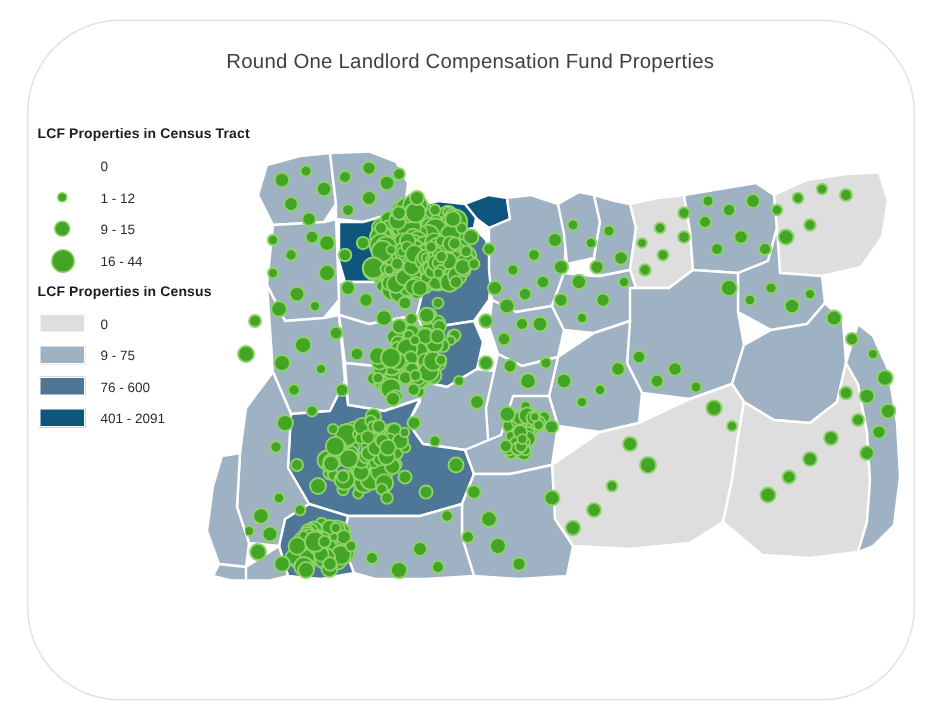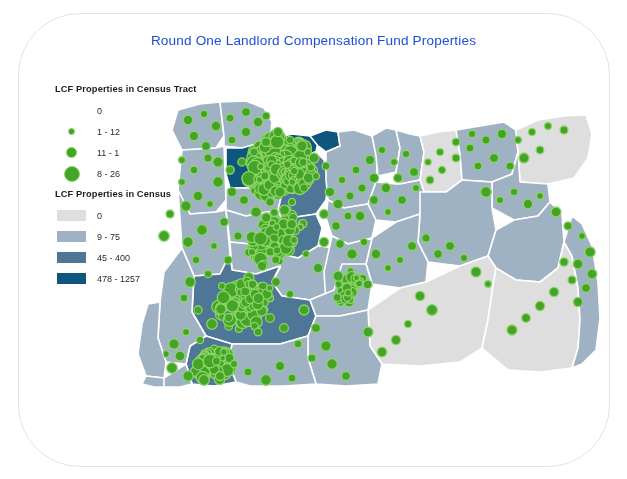--- a/index.html
+++ b/index.html
@@ -29,29 +29,28 @@
     box-sizing: border-box;
   }
   #map-title {
     position: absolute;
     left: 0;
     top: 33px;
     width: 627px;
     text-align: center;
     font-size: 13.6px;
     font-weight: normal;
-    color: #1d4ed8;
+    color: #404040;
     letter-spacing: .15px;
     white-space: nowrap;
   }
   
   .legend {
     position: absolute;
     z-index: 40;
-    margin-left: 30px;
   }
   #legend-tract { left: 25px; top: 84px; }
   #legend-county { left: 25px; top: 189px; }
   .legend-title {
     font-size: 9.3px;
     font-weight: bold;
     color: #1c1c1c;
     margin-bottom: 6px;
     white-space: nowrap;
     letter-spacing: .1px;
@@ -122,27 +121,27 @@
     <div class="legend-row">
       <span class="sym-cell">
           <i class="dot dot-1"></i>
         </span>
       <span class="legend-label">1 - 12</span>
     </div>
     <div class="legend-row">
       <span class="sym-cell">
           <i class="dot dot-2"></i>
         </span>
-      <span class="legend-label">11 - 1</span>
+      <span class="legend-label">9 - 15</span>
     </div>
     <div class="legend-row">
       <span class="sym-cell">
           <i class="dot dot-3"></i>
         </span>
-      <span class="legend-label">8 - 26</span>
+      <span class="legend-label">16 - 44</span>
     </div>
   </div>
 
   <div class="legend" id="legend-county">
     <div class="legend-title">LCF Properties in Census</div>
 
     <div class="legend-row">
       <span class="sym-cell">
           <i class="swatch" style="background:#dedede"></i>
         </span>
@@ -151,27 +150,27 @@
     <div class="legend-row">
       <span class="sym-cell">
           <i class="swatch" style="background:#9fb2c4"></i>
         </span>
       <span class="legend-label">9 - 75</span>
     </div>
     <div class="legend-row">
       <span class="sym-cell">
           <i class="swatch" style="background:#4e7697"></i>
         </span>
-      <span class="legend-label">45 - 400</span>
+      <span class="legend-label">76 - 600</span>
     </div>
     <div class="legend-row">
       <span class="sym-cell">
           <i class="swatch" style="background:#0f567f"></i>
         </span>
-      <span class="legend-label">478 - 1257</span>
+      <span class="legend-label">401 - 2091</span>
     </div>
   </div>
 
   <div id="map-wrap">
     <svg id="map-svg" width="500" height="370" viewBox="0 0 500 370">
       <defs>
         <clipPath id="or-clip">
           <path d="M58,14 L78,8 L96,6 L120,5 L150,4 L182,4 L212,5 L240,8 L262,14 L268,26 L283,36 L300,40
                    L330,36 L352,30 L380,26 L410,22 L440,19 L470,18 L492,20 L492,60 L490,110 L487,150
                    L484,195 L481,235 L477,266 L474,290 L60,292 L48,288 L44,262 L40,230 L38,196 L36,160

